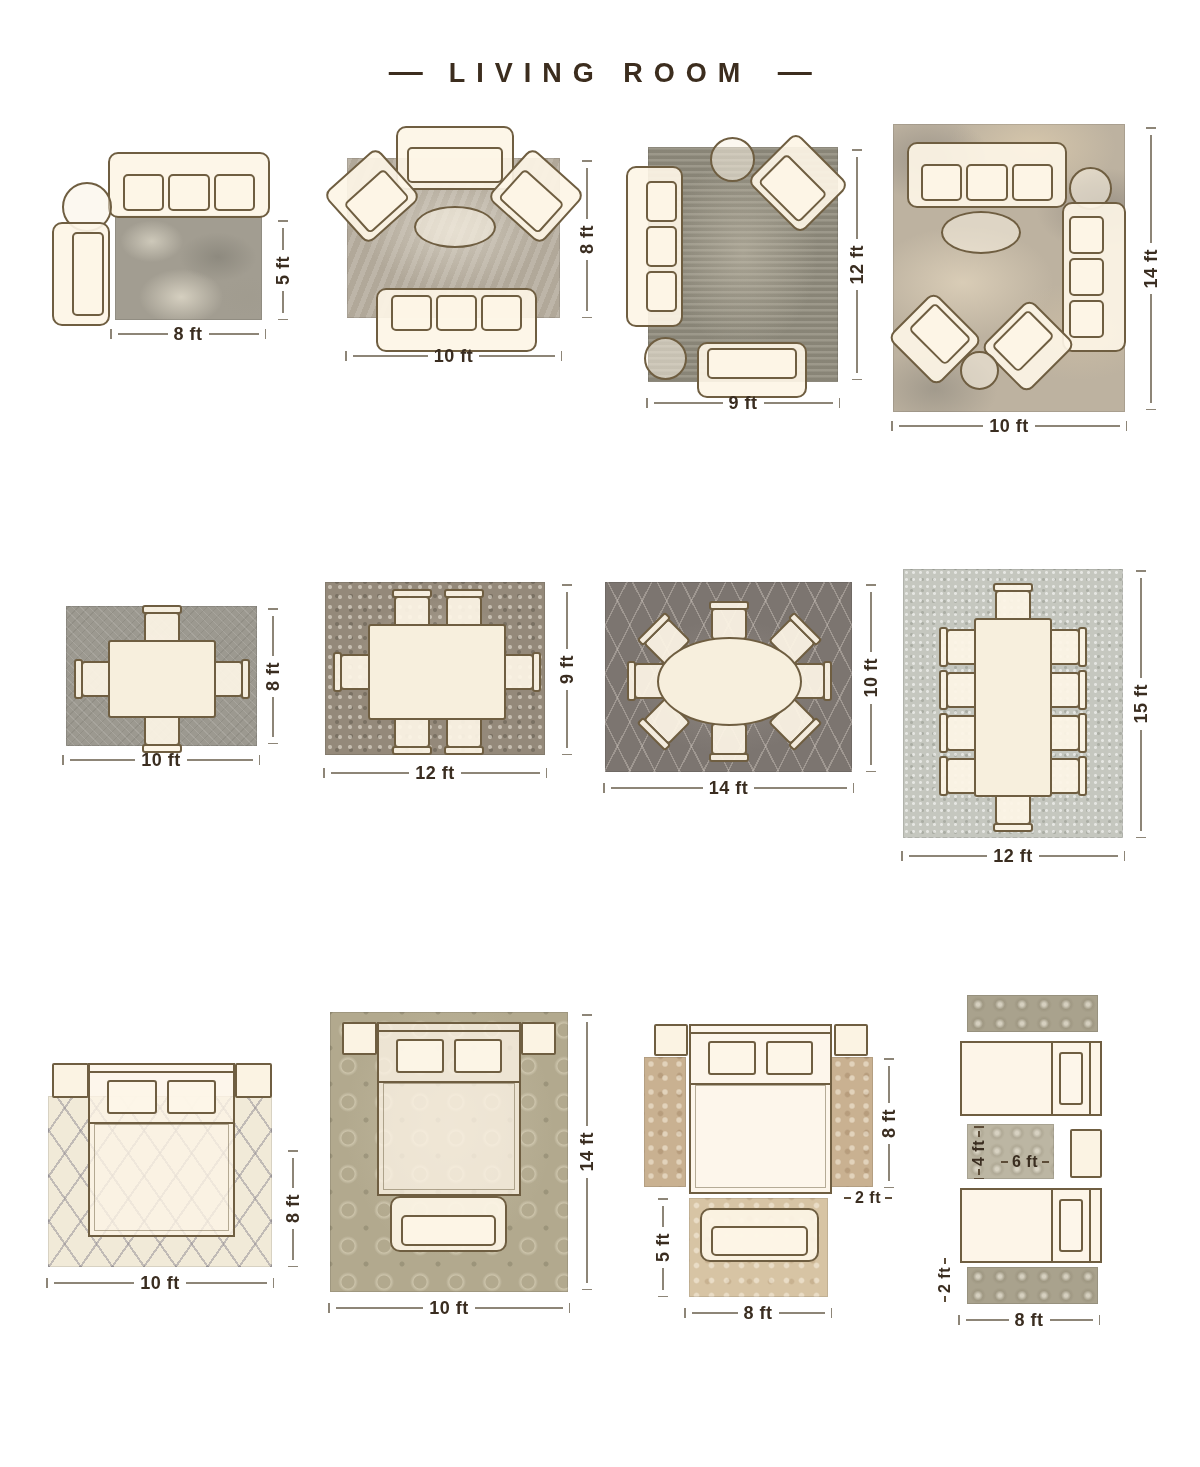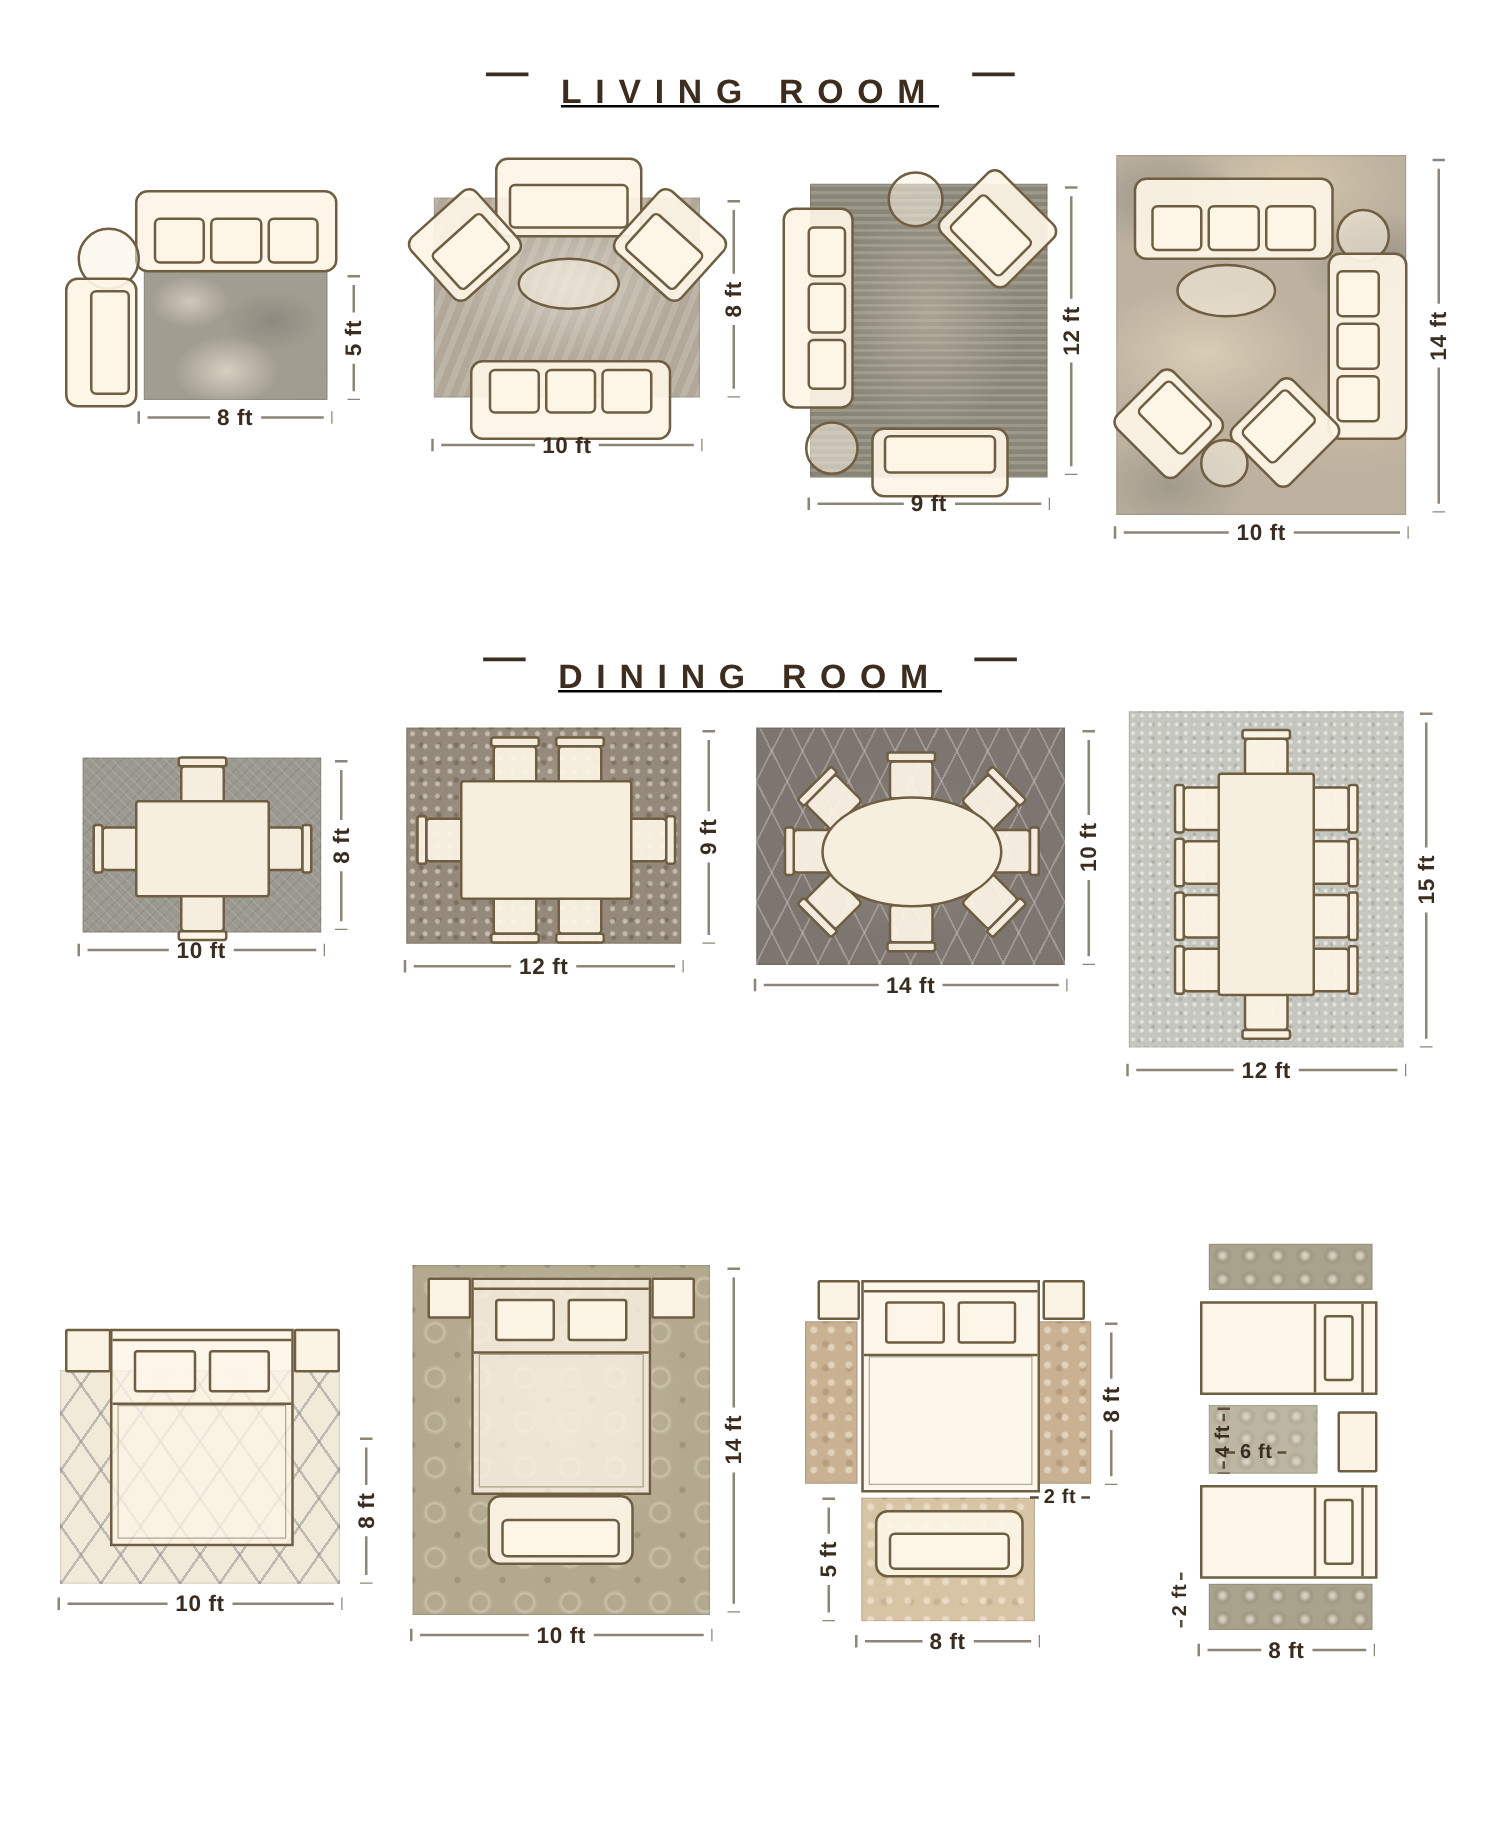--- a/index.html
+++ b/index.html
@@ -7,21 +7,21 @@
     --furn:rgba(253,245,230,.92);
     --dline:#8d8577;        
     --dtext:#3a2d20;        
     --hdr:#3c2d1e;          
   }
   html,body{margin:0;padding:0;background:#fff;}
   .canvas{position:relative;width:1200px;height:1467px;background:#ffffff;margin:0 auto;
           font-family:"Liberation Sans",sans-serif;overflow:hidden;}
 
   
-  .sec-header{position:absolute;left:50%;transform:translateX(-50%);display:flex;align-items:flex-start;gap:26px;text-decoration:underline;}
+  .sec-header{position:absolute;left:50%;transform:translateX(-50%);display:flex;align-items:center;gap:26px;}
   .sec-header h2{margin:0;font-size:27px;font-weight:700;letter-spacing:11px;color:var(--hdr);white-space:nowrap;}
   .hdash{width:34px;height:3px;background:var(--hdr);}
 
   
   .rug{position:absolute;z-index:0;box-shadow:inset 0 0 0 1px rgba(0,0,0,.10);}
   .rx1{background:
     radial-gradient(45px 30px at 25% 25%, rgba(210,205,190,.9), transparent 70%),
     radial-gradient(55px 35px at 70% 40%, rgba(125,122,112,.55), transparent 70%),
     radial-gradient(60px 40px at 45% 78%, rgba(222,216,200,.85), transparent 70%),
     radial-gradient(40px 30px at 90% 78%, rgba(160,155,142,.6), transparent 70%),
@@ -115,21 +115,21 @@
 
   
   .dim-h{position:absolute;display:flex;align-items:center;gap:6px;height:20px;z-index:3;}
   .dim-h .ln{flex:1;height:1.5px;background:var(--dline);}
   .dim-h .tk{width:1.5px;height:10px;background:var(--dline);flex:0 0 auto;}
   .dim-v{position:absolute;display:flex;flex-direction:column;align-items:center;gap:6px;width:22px;z-index:3;}
   .dim-v .ln{width:1.5px;flex:1;background:var(--dline);}
   .dim-v .tk{height:1.5px;width:10px;background:var(--dline);flex:0 0 auto;}
   .dlabel{font-size:18px;font-weight:700;color:var(--dtext);letter-spacing:.5px;white-space:nowrap;}
   .dim-v .dlabel{writing-mode:vertical-rl;transform:rotate(180deg);}
-  .dim-h.mini{gap:4px;}
+  .dim-h.mini{gap:4px;padding-left:20px;}
   .dim-h.mini .ln{flex:0 0 7px;}
   .dim-v.mini{gap:3px;}
   .dim-v.mini .ln{flex:0 0 6px;}
   .mini .dlabel{font-size:16px;}
   .mini .ln,.mini .tk{background:#5c4c38;}
 </style>
 </head>
 <body>
 
 <div class="canvas">
@@ -259,25 +259,20 @@
       <i class="tk"></i>
   </div>
   <div class="dim-h" style="left:891px;top:416px;width:236px;">
     <i class="tk"></i>
       <i class="ln"></i>
     <span class="dlabel">10 ft</span>
     <i class="ln"></i>
       <i class="tk"></i>
   </div>
 
-  <div class="sec-header" style="top:526px;">
-    <i class="hdash"></i>
-    <h2>DINING ROOM</h2>
-    <i class="hdash"></i>
-  </div>
 
   <div class="rug rx5" style="left:66px;top:606px;width:191px;height:140px;"></div>
   <div class="dt" style="left:108px;top:640px;width:104px;height:74px;"></div>
   <div class="dc" style="left:144px;top:612px;"></div>
   <div class="dc" style="left:144px;top:714px;transform:rotate(180deg);"></div>
   <div class="dc" style="left:79px;top:663px;transform:rotate(-90deg);"></div>
   <div class="dc" style="left:209px;top:663px;transform:rotate(90deg);"></div>
   <div class="dim-v" style="left:262px;top:608px;height:136px;">
     <i class="tk"></i>
       <i class="ln"></i>

